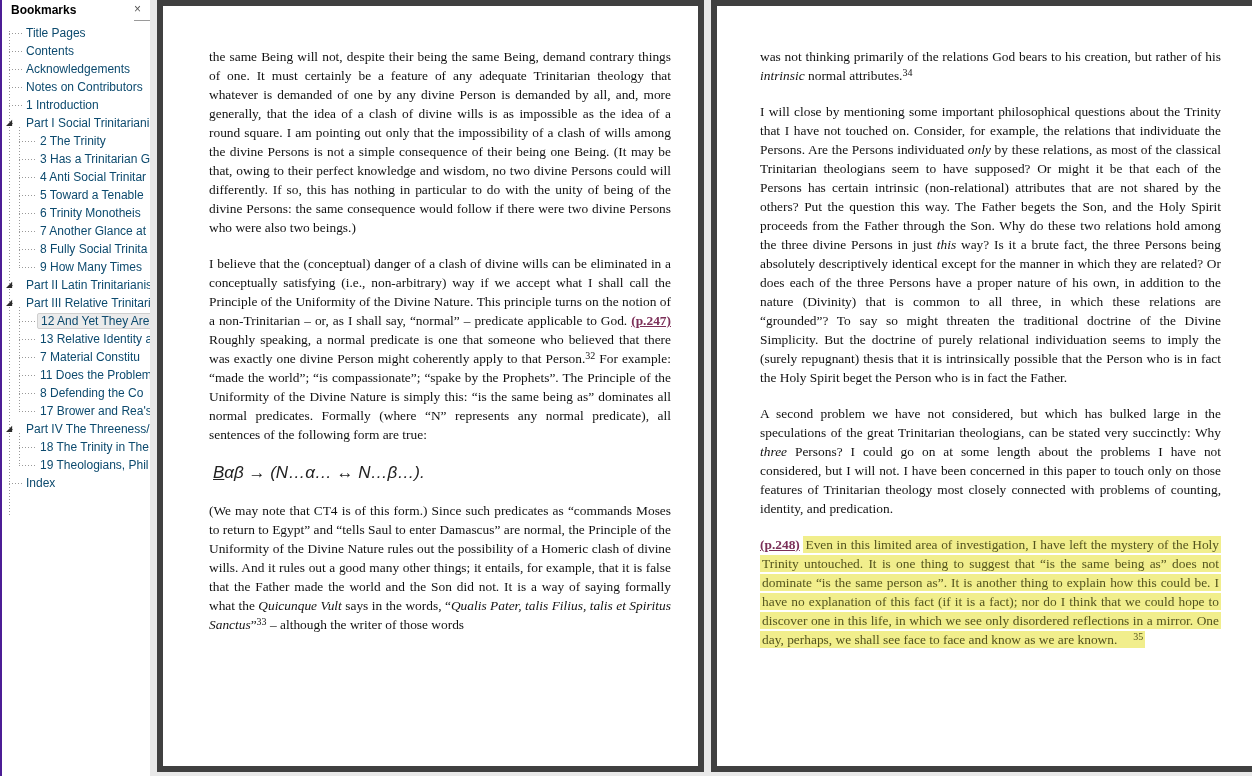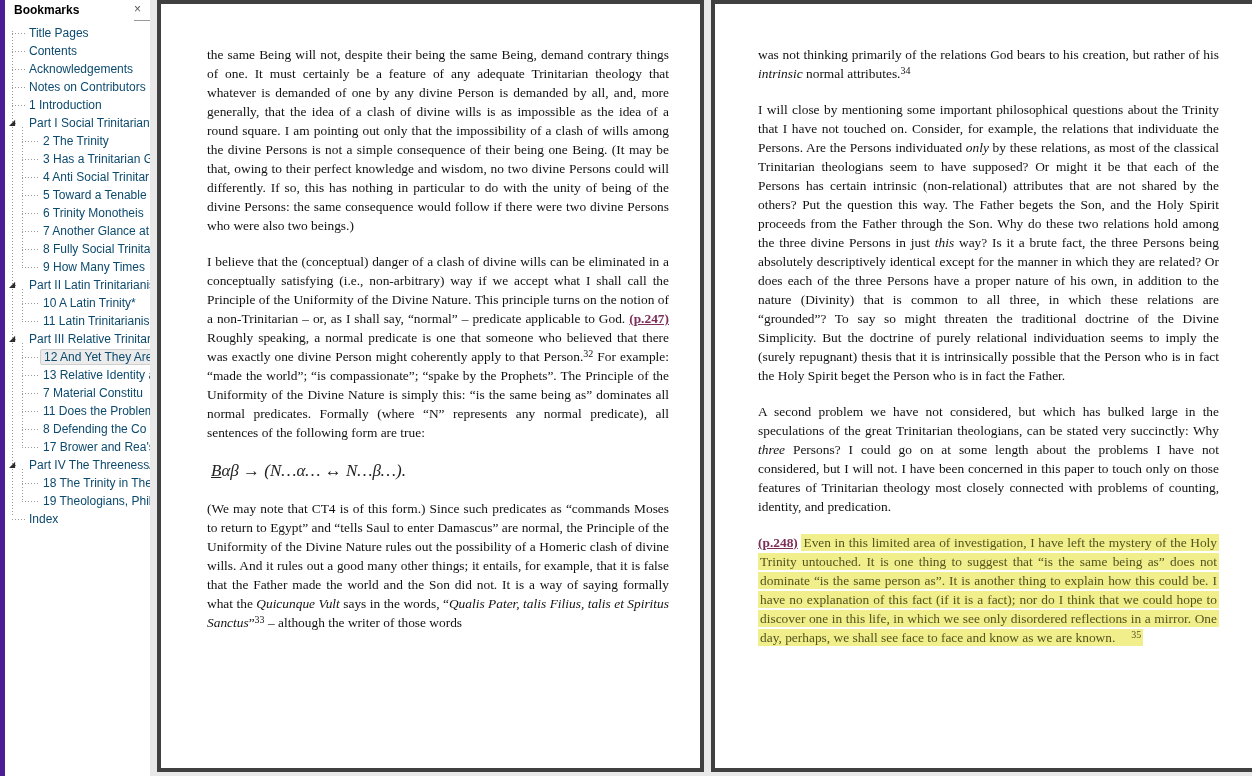--- a/index.html
+++ b/index.html
@@ -1,21 +1,21 @@
 <!DOCTYPE html>
 <html><head>
 <meta charset="utf-8">
 <style>
   * { margin:0; padding:0; box-sizing:border-box; }
   html,body { width:1252px; height:776px; overflow:hidden; }
   body { position:relative; background:#e9e9e9; font-family:"Liberation Sans", sans-serif; }
 
   
   #bookmarks-panel { position:absolute; left:0; top:0; width:150px; height:776px;
-    background:#ffffff; border-left:5px solid #4c1d95; z-index:3; }
+    background:#ffffff; border-left:2px solid #4c1d95; z-index:3; }
   .panel-header { position:relative; height:21px; padding:3px 6px 0 9px;
     display:flex; justify-content:space-between; align-items:flex-start; }
   .panel-title { font-size:12px; font-weight:bold; color:#000; }
   .panel-close { font-size:12px; color:#555; cursor:default; line-height:12px; padding:0 3px; }
   .header-notch { position:absolute; right:0; top:20px; width:16px; height:1px; background:#9a9a9a; }
 
   .tree { position:relative; padding-top:3px; height:748px; overflow:hidden; }
   .tree::before { content:""; position:absolute; left:7px; top:10px; height:486px; width:1px;
     background-image:repeating-linear-gradient(to bottom,#999 0,#999 1px,transparent 1px,transparent 3px); }
   .bm-item { position:relative; height:18px; display:flex; align-items:center; overflow:hidden; cursor:default; }
@@ -28,36 +28,36 @@
   .lvl1 .lbl { margin-left:38px; }
   .part .hdots { width:6px; }
   .tri { position:absolute; left:4px; top:50%; margin-top:-5px; font-size:8px; line-height:10px; color:#2b2b2b; }
   .bm-group { position:relative; }
   .bm-group::before { content:""; position:absolute; left:17px; top:-5px; bottom:8px; width:1px;
     background-image:repeating-linear-gradient(to bottom,#999 0,#999 1px,transparent 1px,transparent 3px); }
   .sel .lbl { margin-left:35px; background:#ebebeb; border:1px solid #cfcfcf; border-radius:2px; padding:0 3px; }
 
   
   .page { position:absolute; top:0; height:772px; background:#fff;
-    border:4px solid #404040; }
+    border:6px solid #404040; }
   #page-left  { left:157px; width:547px; }
   #page-right { left:711px; width:547px; }
 
   .page-text { position:absolute; font-family:"Liberation Serif", serif;
     font-size:13.4px; line-height:19px; color:#111; text-align:justify; }
   #page-left  .page-text { left:46px; top:41px; width:462px; }
   #page-right .page-text { left:43px; top:41px; width:461px; }
   .page-text p { margin:0 0 17px 0; }
   .page-text p:last-child { margin-bottom:0; }
 
   .i { font-style:italic; }
   sup { font-size:10px; line-height:0; vertical-align:4px; letter-spacing:0; }
   .plink { color:#7b2f58; font-weight:bold; text-decoration:underline; cursor:pointer; }
 
-  .formula { margin:19px 0 19px 4px; font-family:Liberation Serif, serif;
+  .formula { margin:19px 0 19px 4px; font-family:Liberation Sans, sans-serif;
     font-style:italic; font-size:17px; text-align:left; color:#222; }
   .formula .lead { text-decoration:underline; }
 
   .hl { background:#f1ee8c; color:#54541e; padding:1px 2px;
     -webkit-box-decoration-break:clone; box-decoration-break:clone; }
   .hl sup { color:#54541e;margin-left:16px; }
 </style>
 </head>
 <body>
 
@@ -128,30 +128,20 @@
           <span class="hdots"></span>
           <span class="lbl">9 How Many Times</span>
         </div>
     </div>
 
     <div class="bm-item lvl0 part">
         <span class="hdots"></span>
         <span class="tri">◢</span>
         <span class="lbl">Part II Latin Trinitarianis</span>
       </div>
-    <div class="bm-group">
-      <div class="bm-item lvl1">
-          <span class="hdots"></span>
-          <span class="lbl">10 A Latin Trinity*</span>
-        </div>
-      <div class="bm-item lvl1">
-          <span class="hdots"></span>
-          <span class="lbl">11 Latin Trinitarianis</span>
-        </div>
-    </div>
 
     <div class="bm-item lvl0 part">
         <span class="hdots"></span>
         <span class="tri">◢</span>
         <span class="lbl">Part III Relative Trinitaria</span>
       </div>
     <div class="bm-group">
       <div class="bm-item lvl1 sel">
           <span class="hdots"></span>
           <span class="lbl">12 And Yet They Are</span>

